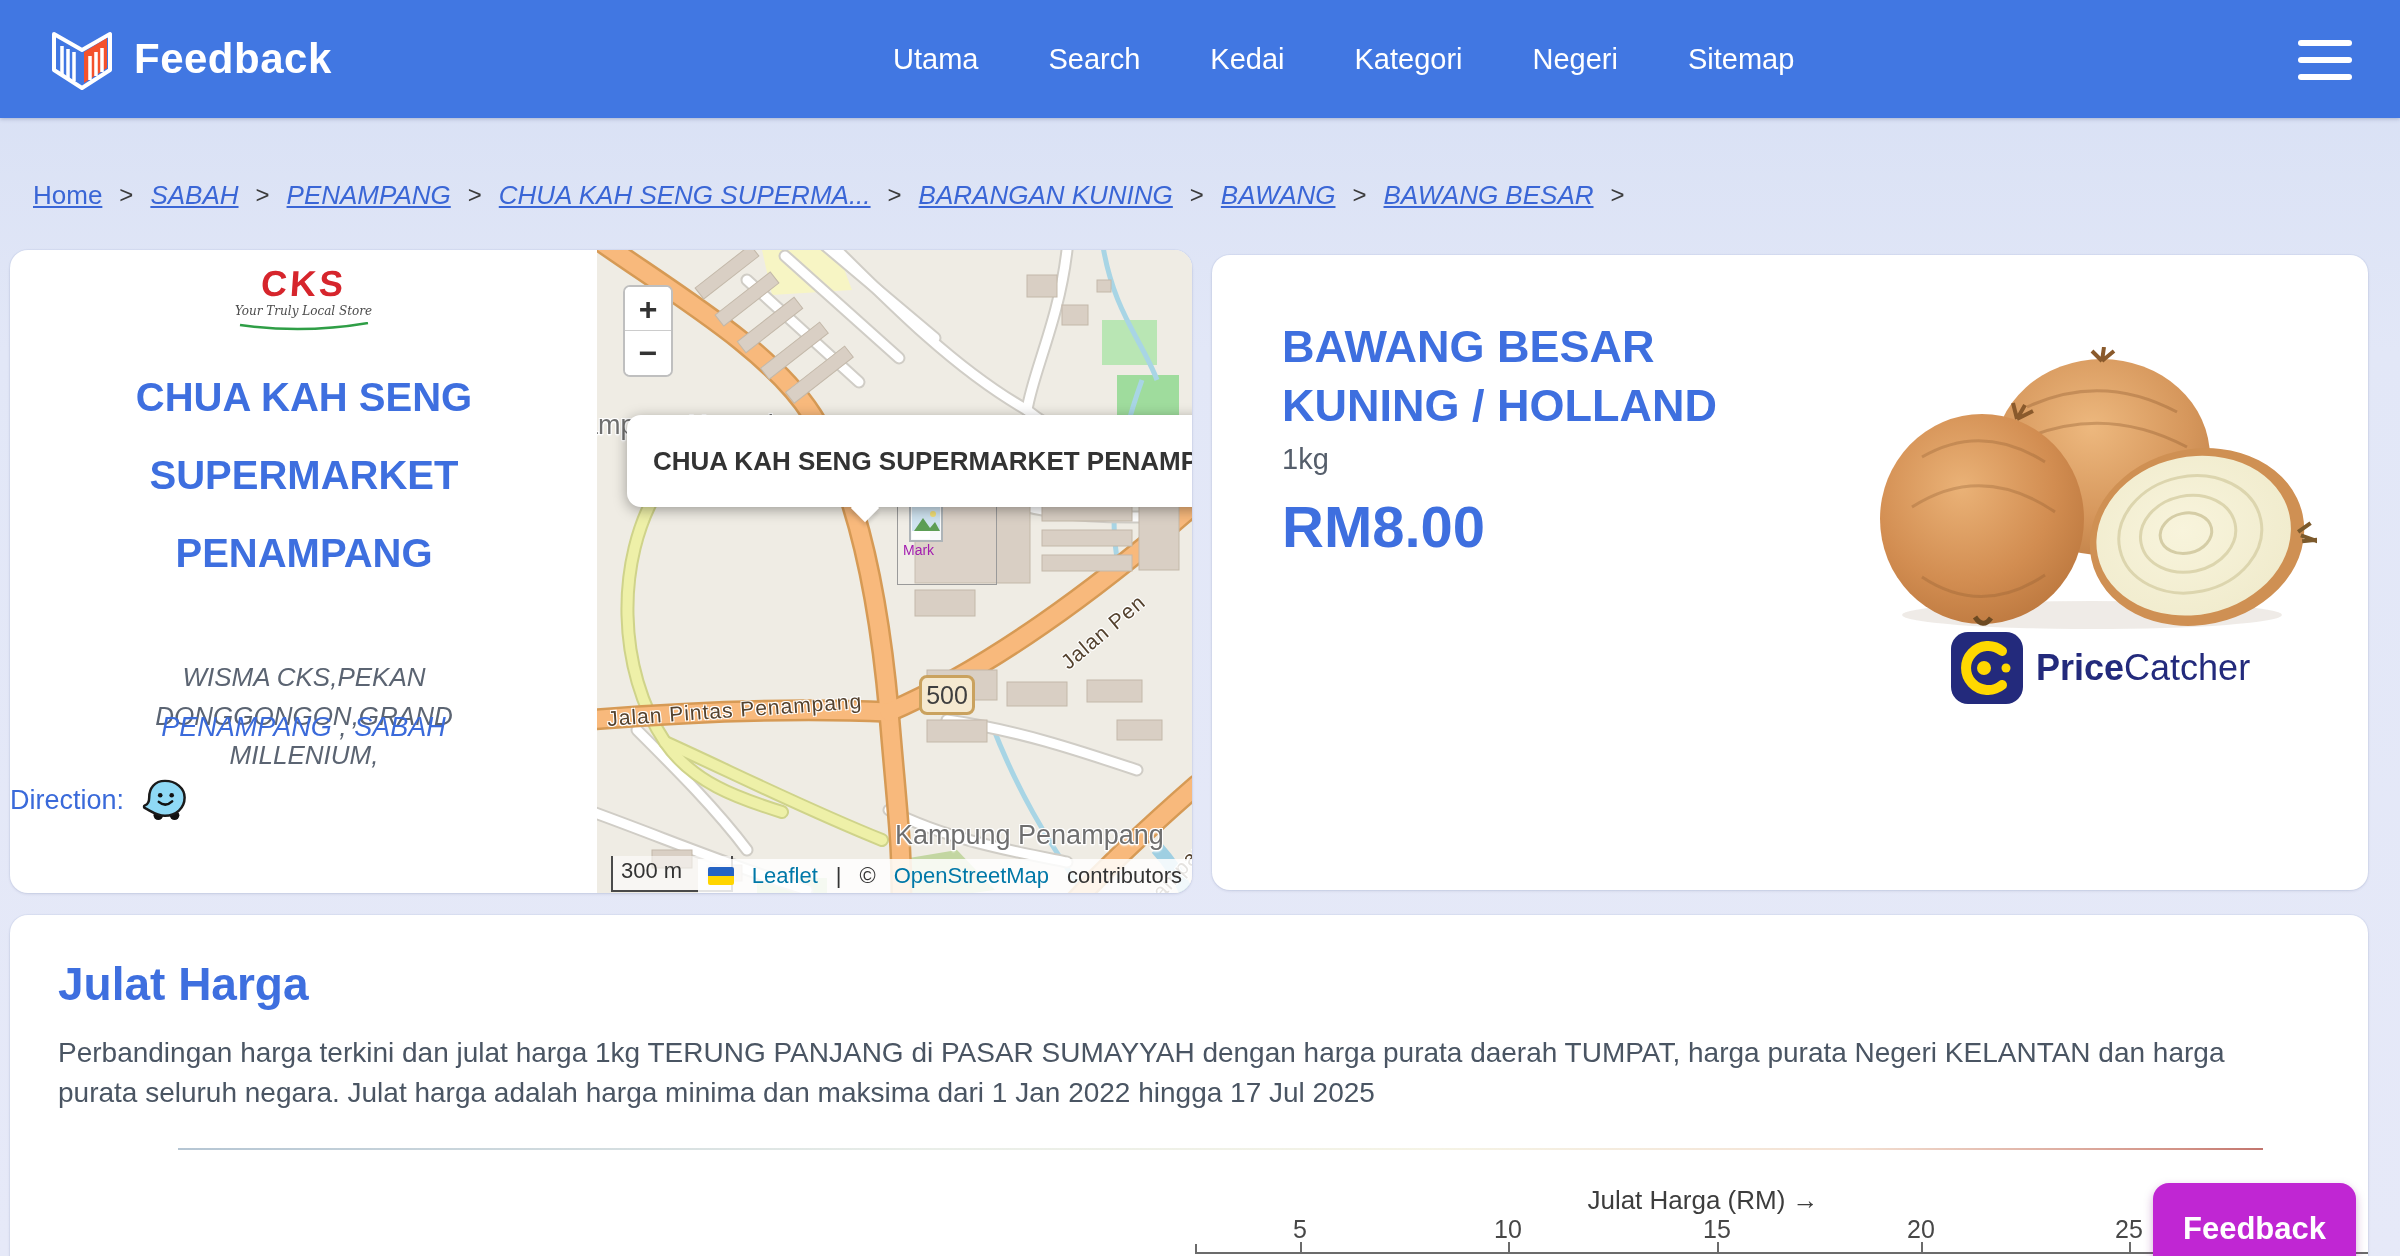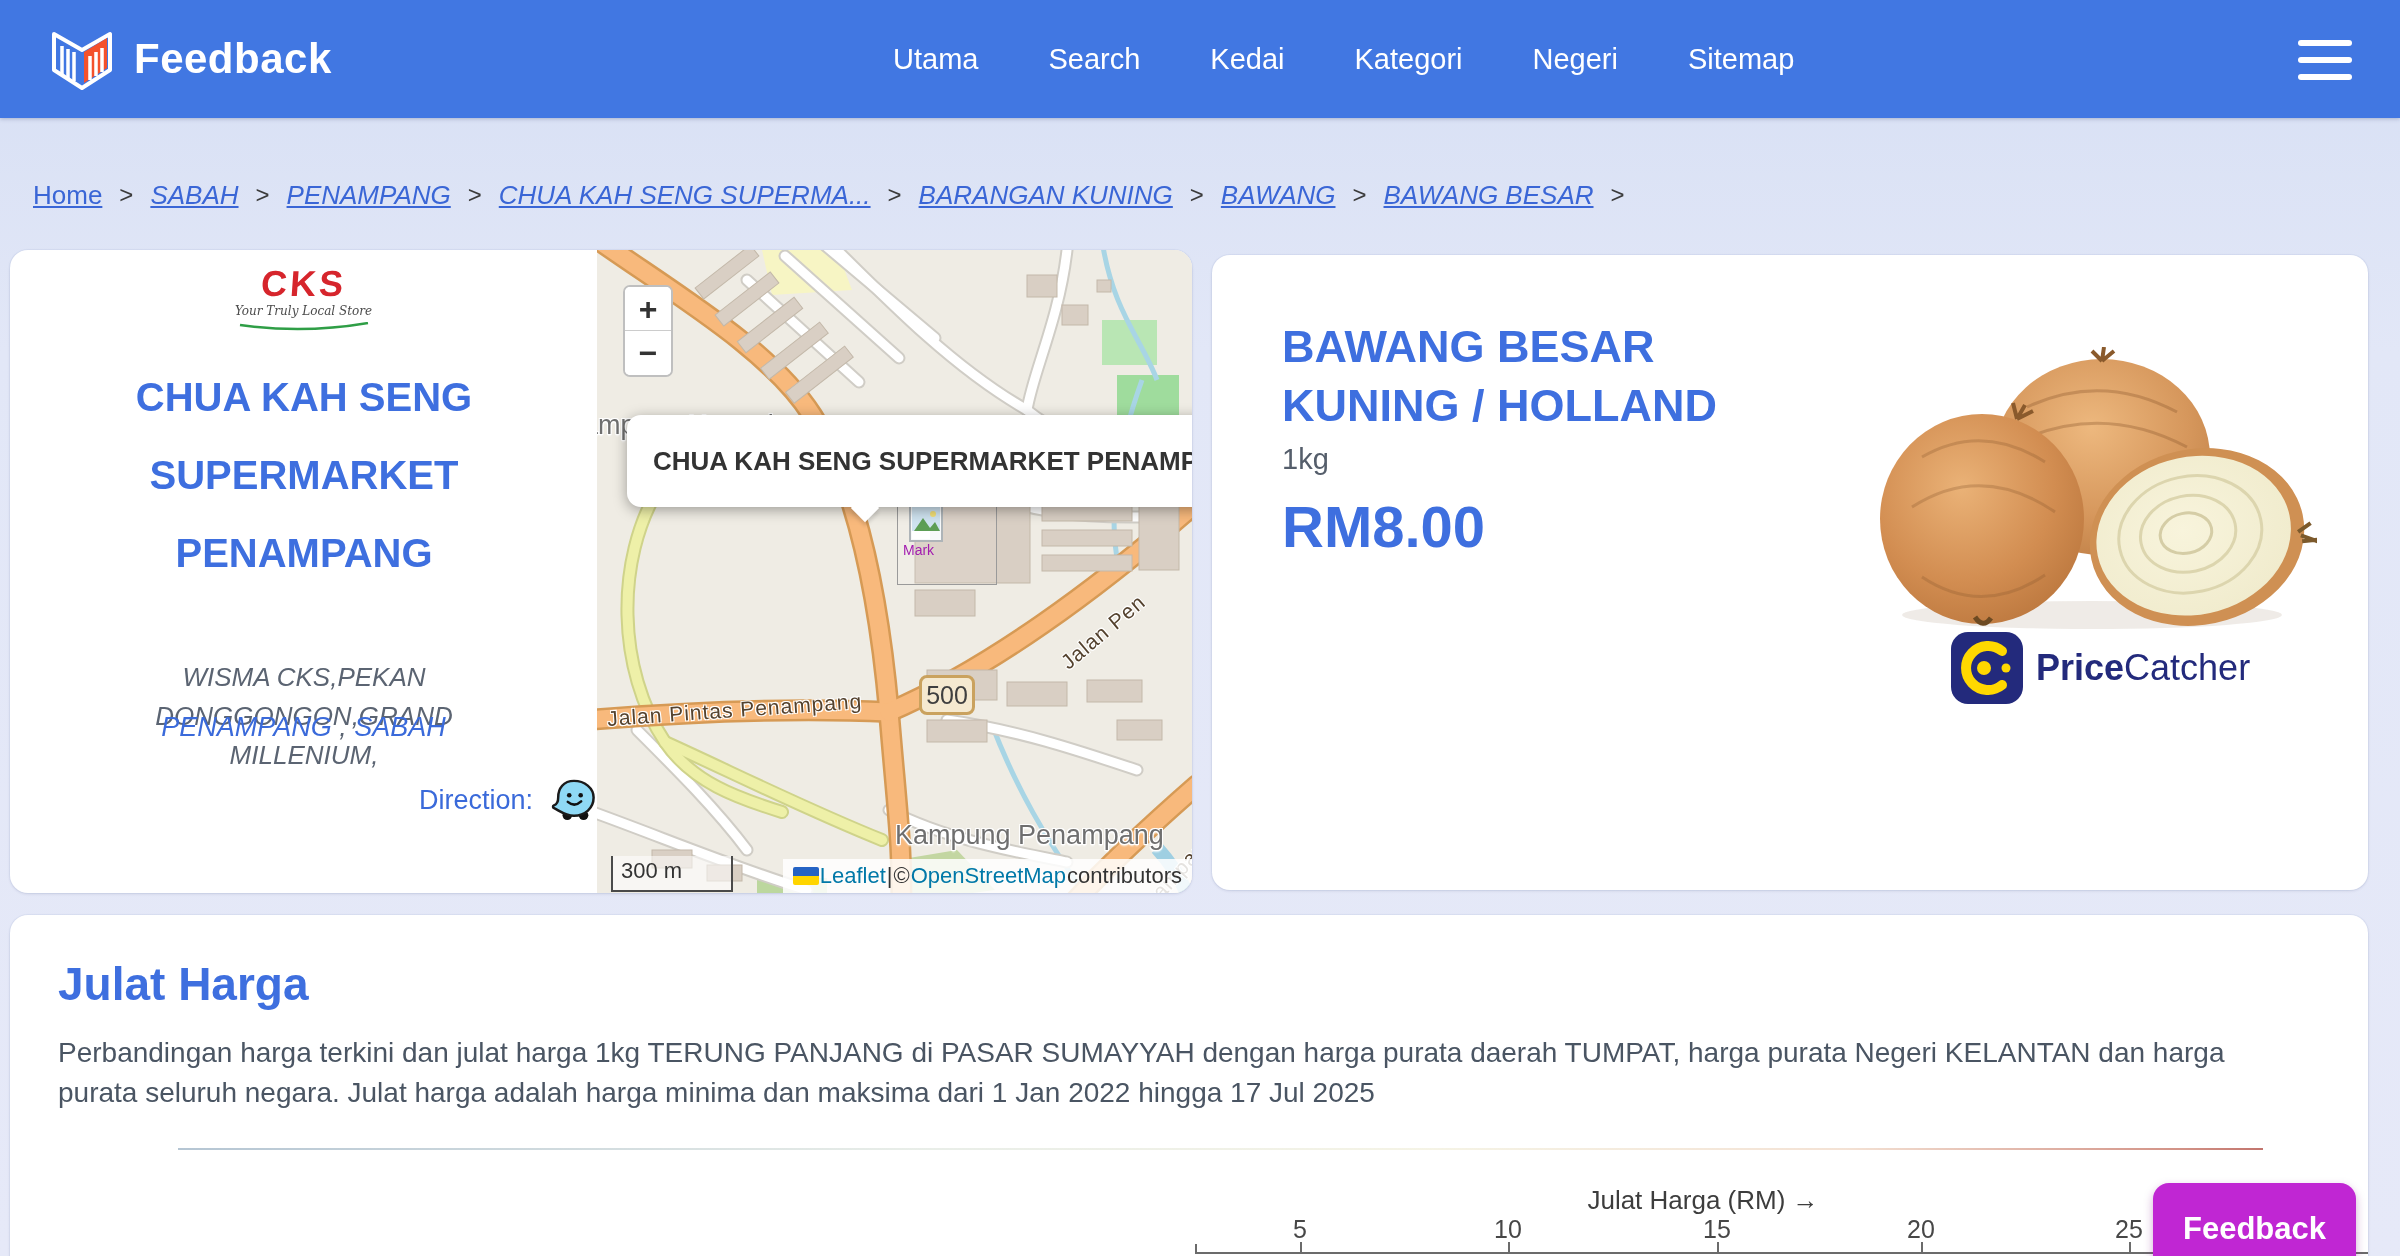--- a/index.html
+++ b/index.html
@@ -40,21 +40,21 @@
   .cks-text{font-size:36px;font-weight:900;color:#d6252c;letter-spacing:3px;transform:skewX(-4deg);line-height:1;}
   .cks-tag{font-size:12px;font-style:italic;color:#4a4a4a;margin-top:2px;font-family:"DejaVu Serif",serif;}
   .cks-swoosh{width:132px;margin:0 auto;}
   .store-name{position:absolute;left:84px;top:108px;width:420px;text-align:center;
               color:var(--blue);font-size:40px;font-weight:800;line-height:78px;}
   .store-addr{position:absolute;left:79px;top:408px;width:430px;text-align:center;
               color:var(--gray-text);font-size:26px;font-style:italic;line-height:39px;}
   .store-links{position:absolute;left:0;top:462px;width:587px;text-align:center;font-size:27px;font-style:italic;}
   .store-links a{color:#3a6ada;text-decoration:none;cursor:pointer;}
   .store-links .comma{color:#5b6472;}
-  .direction-row{position:absolute;left:0;top:528px;width:587px;display:flex;justify-content:flex-end;align-items:center;gap:18px;}
+  .direction-row{position:absolute;left:0;top:528px;width:587px;display:flex;justify-content:flex-start;align-items:center;gap:18px;}
   .direction-row a{color:#3a6ada;font-size:27px;text-decoration:none;cursor:pointer;}
 
   
   .map{position:absolute;left:587px;top:0;width:595px;height:643px;overflow:hidden;background:#efece4;cursor:grab;}
   .map svg.roads{position:absolute;left:0;top:0;}
   .map-label{position:absolute;color:#6f6f6f;font-size:27px;white-space:nowrap;
              text-shadow:-1px -1px 0 #fff,1px -1px 0 #fff,-1px 1px 0 #fff,1px 1px 0 #fff,0 2px 2px #fff;}
   .road-label{position:absolute;color:#54422e;font-size:21px;white-space:nowrap;letter-spacing:1px;
              text-shadow:-1px -1px 0 #fff,1px -1px 0 #fff,-1px 1px 0 #fff,1px 1px 0 #fff;}
   .shield{position:absolute;left:322px;top:425px;width:56px;height:40px;background:#f5e9d0;border:3px solid #caa25e;
@@ -66,21 +66,21 @@
          box-shadow:0 3px 14px rgba(0,0,0,.35);display:flex;align-items:center;padding-left:26px;}
   .popup-text{font-size:26px;font-weight:700;color:#333;white-space:nowrap;}
   .popup-tail{position:absolute;left:258px;top:248px;width:20px;height:20px;background:#fff;transform:rotate(45deg);
               box-shadow:3px 3px 4px rgba(0,0,0,.12);}
   .zoomctl{position:absolute;left:26px;top:35px;width:50px;border:2px solid rgba(0,0,0,.25);border-radius:7px;overflow:hidden;background:#fff;}
   .zoomctl button{display:block;width:100%;height:44px;background:#fff;border:none;font-size:32px;font-weight:700;color:#333;cursor:pointer;line-height:1;}
   .zoomctl button:first-child{border-bottom:1px solid #ccc;}
   .scalebar{position:absolute;left:14px;top:606px;width:122px;height:36px;background:rgba(255,255,255,.55);
             border:2px solid #4a4a4a;border-top:none;font-size:22px;color:#333;padding:2px 0 0 8px;}
   .attribution{position:absolute;right:0;bottom:0;height:34px;background:rgba(255,255,255,.85);display:flex;align-items:center;
-               gap:1px;padding:0 10px;font-size:22px;color:#333;white-space:nowrap;}
+               gap:18px;padding:0 10px;font-size:22px;color:#333;white-space:nowrap;}
   .attribution a{color:var(--link-map);text-decoration:none;cursor:pointer;}
   .ua-flag{display:inline-block;width:26px;height:18px;border-radius:2px;overflow:hidden;
            background:linear-gradient(180deg,#2563c4 0 50%,#ffd500 50% 100%);}
 
   
   .product-name{position:absolute;left:70px;top:38px;width:500px;color:var(--blue);font-size:45px;font-weight:800;line-height:1.32;margin-top:24px;}
   .product-unit{position:absolute;left:70px;top:188px;font-size:29px;color:#555e6b;}
   .product-price{position:absolute;left:70px;top:238px;font-size:58px;font-weight:800;color:var(--blue);}
   .product-date{position:absolute;left:70px;top:322px;font-size:29px;color:#555e6b;}
   .onions{position:absolute;left:655px;top:92px;}

